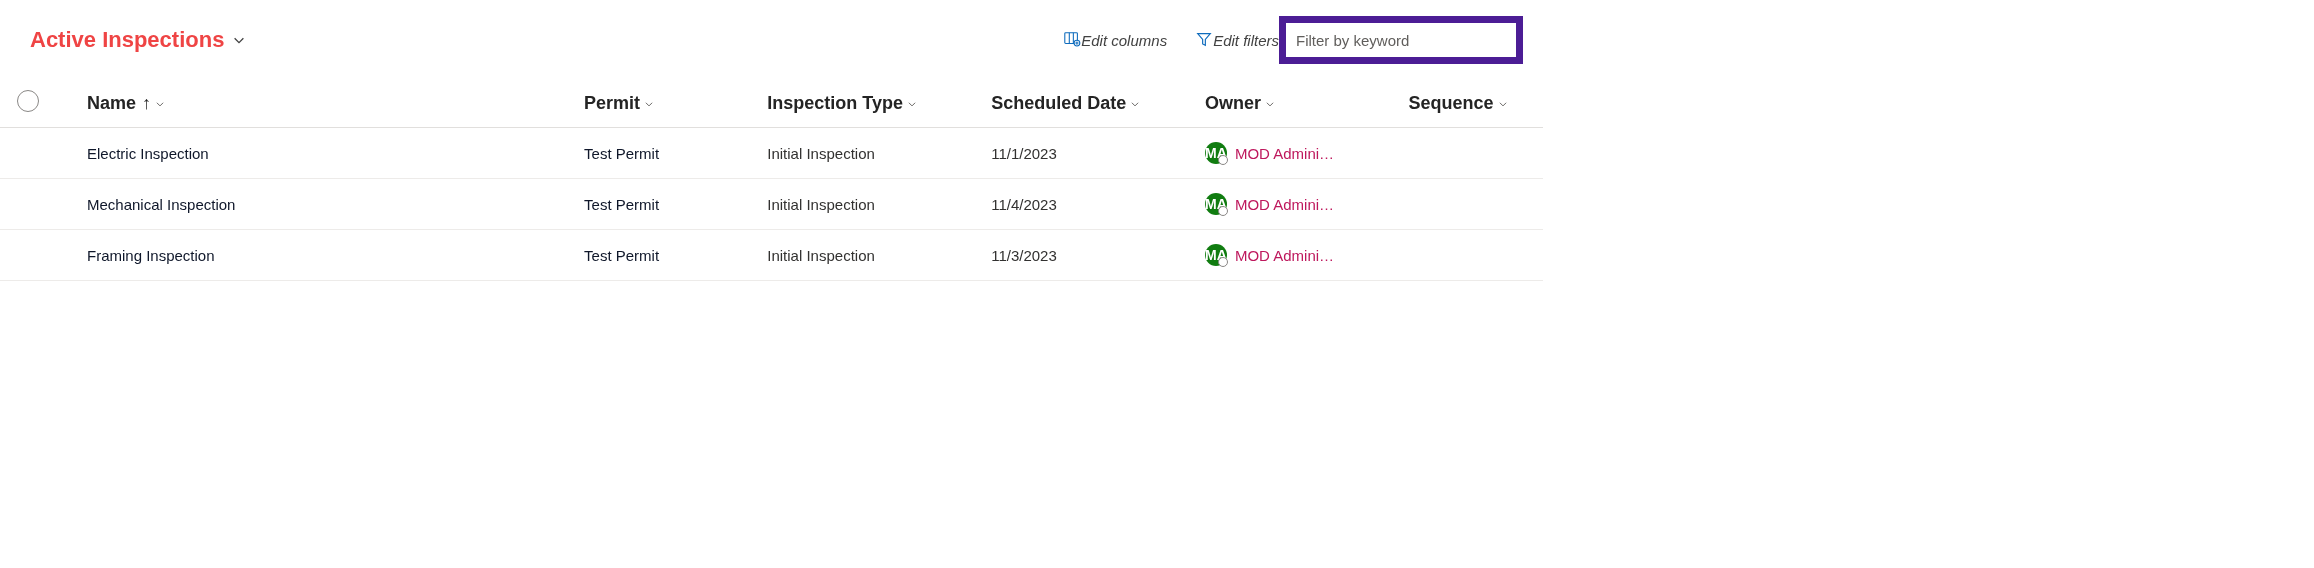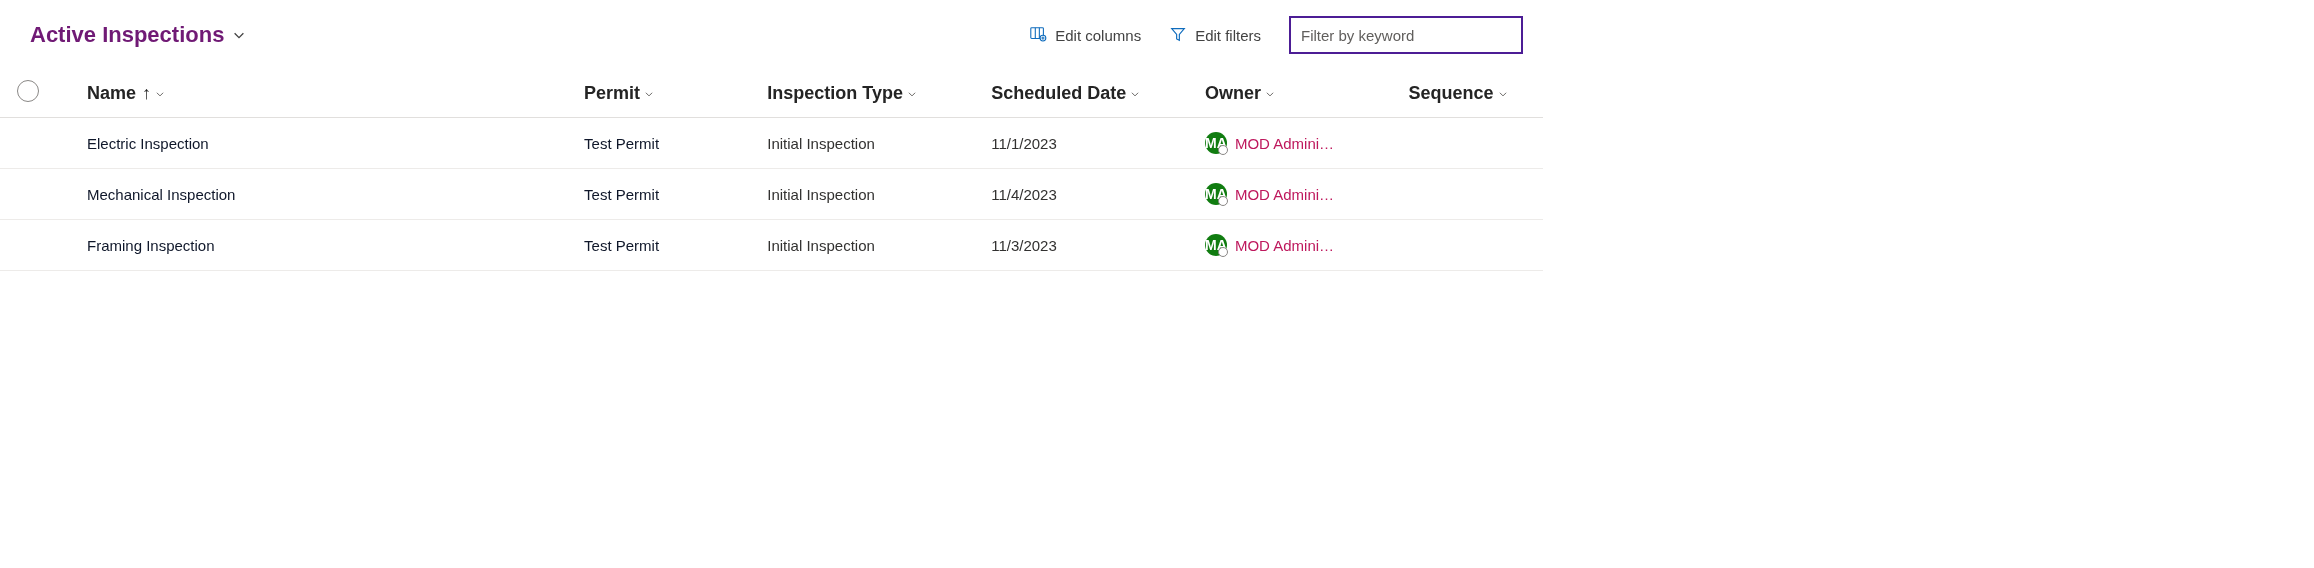--- a/index.html
+++ b/index.html
@@ -15,43 +15,42 @@
       padding: 12px 0;
     }
     .toolbar {
       display: flex;
       align-items: center;
       padding: 4px 20px 16px 30px;
     }
     .view-title {
       font-size: 22px;
       font-weight: 600;
-      color: #701a75;
+      color: #ef4444;
       display: flex;
       align-items: center;
       gap: 8px;
       cursor: pointer;
     }
     .view-title .chevron {
       display: inline-flex;
     }
     .spacer { flex: 1; }
     .cmd-btn {
       display: inline-flex;
       align-items: center;
-      gap: 8px;
       color: #424242;
       font-size: 15px;
       margin-left: 28px;
       cursor: pointer;
+      font-style: italic;
     }
     .cmd-btn svg { color: #0f6cbd; }
     .search-box {
-      margin-left: 28px;
-      border: 2px solid #4c1d95;
+      border: 7px solid #4c1d95;
       height: 34px;
       width: 210px;
       padding: 0 10px;
       font-size: 15px;
       color: #605e5c;
       font-family: inherit;
       outline: none;
     }
     .search-box::placeholder { color: #605e5c; }
     table {

